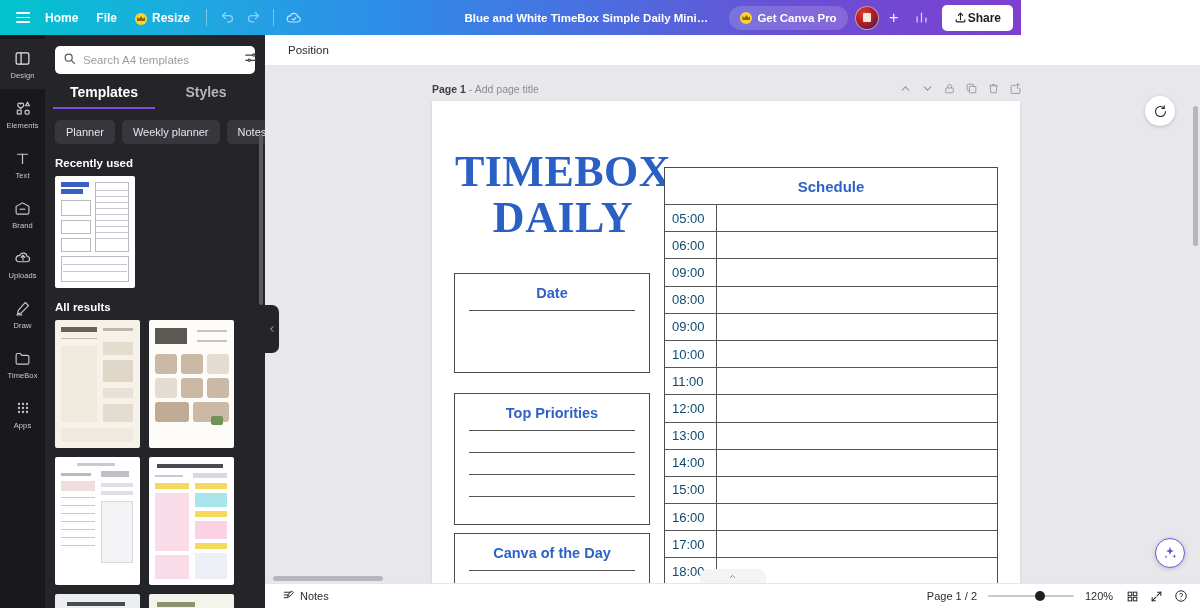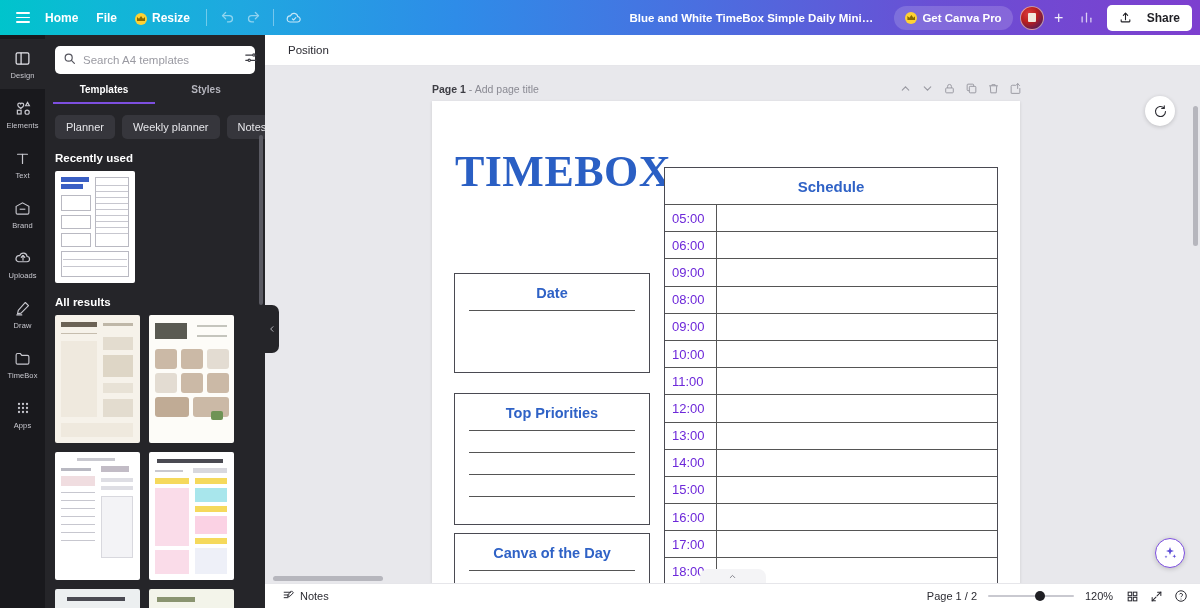--- a/index.html
+++ b/index.html
@@ -6,21 +6,21 @@
   html, body {
     width: 1200px; height: 608px;
     overflow: hidden;
     font-family: "Liberation Sans", sans-serif;
     background: #ffffff;
   }
 
   
   .topbar {
     position: absolute; top: 0; left: 0;
-    width: 1200px; height: 35px;
+    width: 1021px; height: 35px;
     background: linear-gradient(90deg,
        #00c4cc 0%, #0fb8d6 8%, #1fa8e0 20%,
        #2e8ce8 38%, #4a6fe0 58%, #6a4fd4 78%, #7d3fcf 100%);
     display: flex; align-items: center;
     color: #ffffff;
     z-index: 40;
   }
   .tb-left { display: flex; align-items: center; padding-left: 10px; }
   .hamburger {
     width: 26px; height: 26px;
@@ -76,21 +76,21 @@
     display: flex; align-items: center; justify-content: center;
     cursor: pointer; flex: 0 0 auto;
   }
   .avatar i { width: 8px; height: 9px; background: #f2e9dc; display: block; border-radius: 1px; }
   .plus-btn {
     width: 24px; height: 24px; display: flex;
     align-items: center; justify-content: center;
     font-size: 16px; color: #fff; cursor: pointer; opacity: .9;
   }
   .share-btn {
-    display: flex; align-items: center; gap: 15px;
+    display: flex; align-items: center; gap: 1px;
     background: #ffffff; color: #1f1f24;
     font-size: 12px; font-weight: bold;
     padding: 6px 12px; border-radius: 5px;
     cursor: pointer; margin-left: 4px;
   }
 
   
   .rail {
     position: absolute; top: 35px; left: 0;
     width: 45px; height: 573px;
@@ -124,21 +124,21 @@
   }
   .search-input {
     border: none; outline: none; flex: 1;
     font-size: 11.5px; color: #2b2b32;
     font-family: "Liberation Sans", sans-serif;
     background: transparent;
   }
   .search-input::placeholder { color: #9a9aa2; }
   .tabs { display: flex; margin-top: 10px; padding: 0 8px; }
   .tab {
-    flex: 1; text-align: center; font-size: 10px;
+    flex: 1; text-align: center; font-size: 14px;
     font-weight: bold; color: #b5b5bd;
     padding-bottom: 7px; cursor: pointer;
     border-bottom: 2px solid transparent;
   }
   .tab.active { color: #ffffff; border-bottom-color: #7d4fe0; }
   .chips {
     display: flex; gap: 7px; padding: 11px 10px 0 10px;
     overflow: hidden;
   }
   .chip {
@@ -238,21 +238,21 @@
     text-align: center; color: #2f62c6; font-weight: bold;
     font-size: 15px; padding-top: 10px; padding-bottom: 9px;
   }
   .sched-rows { position: relative; }
   .sched-row {
     display: flex; align-items: center;
     height: 27.2px; border-top: 1.1px solid #555;
   }
   .sched-time {
     width: 52px; flex: 0 0 52px; text-align: left;
-    padding-left: 7px; font-size: 13px; color: #6d28d9;
+    padding-left: 7px; font-size: 13px; color: #0c4a6e;
     border-right: 1.2px solid #555; align-self: stretch;
     display: flex; align-items: center;
   }
 
   .magic-refresh {
     position: absolute; top: 30px; right: 25px;
     width: 30px; height: 30px; border-radius: 50%;
     background: #fff; box-shadow: 0 1px 4px rgba(0,0,0,.18);
     display: flex; align-items: center; justify-content: center;
     cursor: pointer; z-index: 5;
@@ -657,20 +657,21 @@
           </svg>
       </span>
     </div>
   </div>
 
   <div class="page">
     <div class="planner">
 
       <div class="pl-title">
         <div>TIMEBOX</div>
+        <div>DAILY</div>
       </div>
 
       <div class="box box-prio">
         <div class="box-head">Top Priorities</div>
         <div class="rule"></div>
         <div class="rule" style="margin-top:21px;"></div>
         <div class="rule" style="margin-top:21px;"></div>
         <div class="rule" style="margin-top:21px;"></div>
       </div>
 

